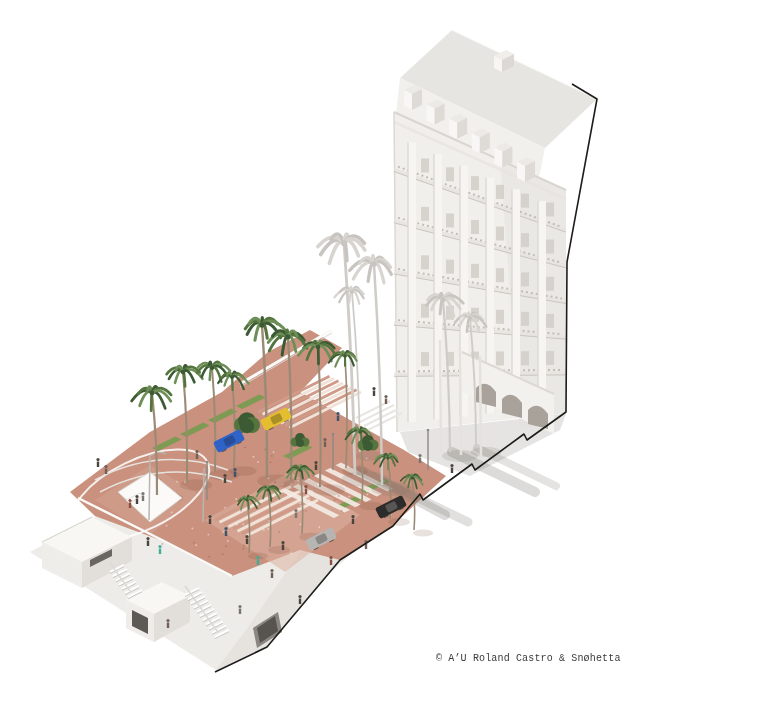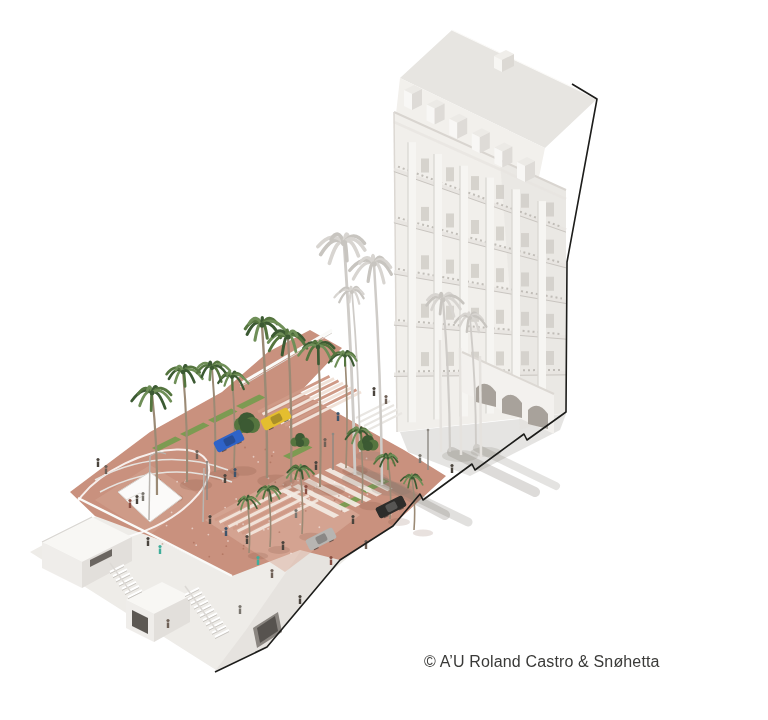--- a/index.html
+++ b/index.html
@@ -1,20 +1,20 @@
 <!DOCTYPE html>
 <html style="--bg: #ffffff; --outline: #1d1d1b; --plaza: #c9917e; --plaza_light: #dcb3a1; --plaza_light2: #d8ab98; --step_dark: #cf9a87; --step_light: #f1e2d8; --grass: #7d9b52; --trunk: #9b8a75; --palm_dark: #3c5a33; --palm_mid: #55753f; --palm_light: #6f8f58; --palm_white1: #d8d5d1; --palm_white2: #c8c5c0; --palm_white_trunk: #cfccc8; --roof: #e7e5e1; --mansard: #f2f0ec; --facade: #f1efeb; --facade_shade: #e3e0db; --window: #d3cfca; --detail: #b6b2ac; --cornice: #d9d5d0; --portico: #f3f1ee; --arch: #a8a29b; --beach: #eeece8; --slab_face: #e6e3df; --tunnel: #8a8580; --tunnel_dark: #57534f; --pavilion_top: #f8f7f4; --pavilion_front: #efedea; --pavilion_side: #e2dfdb; --opening: #5d5954; --rail: #fafaf8; --car_blue: #2f63c8; --car_yellow: #e4be2f; --car_silver: #b7b5b2; --car_black: #2d2c2a;"><head>
 <meta charset="utf-8">
 <style>
   html,body{margin:0;padding:0;background:#ffffff;}
   .canvas{position:relative;width:768px;height:720px;background:var(--bg,#fff);overflow:hidden;
           font-family:"DejaVu Sans",sans-serif;}
   svg{display:block;}
-  .caption{position:absolute;left:424px;top:653px;font-size:16px;font-weight:500;
-           color:#3a3a38;letter-spacing:.15px;font-family:Liberation Sans, sans-serif;}
+  .caption{position:absolute;left:436px;top:653px;font-size:10px;font-weight:500;
+           color:#3a3a38;letter-spacing:.15px;font-family:Liberation Mono, monospace;}
 </style>
 </head>
 <body>
 
 <div class="canvas">
   <svg id="scene" width="768" height="720" viewBox="0 0 768 720">
 
     <rect x="0" y="0" width="768" height="720" fill="var(--bg)"></rect>
 
     <g id="layer-ground">

